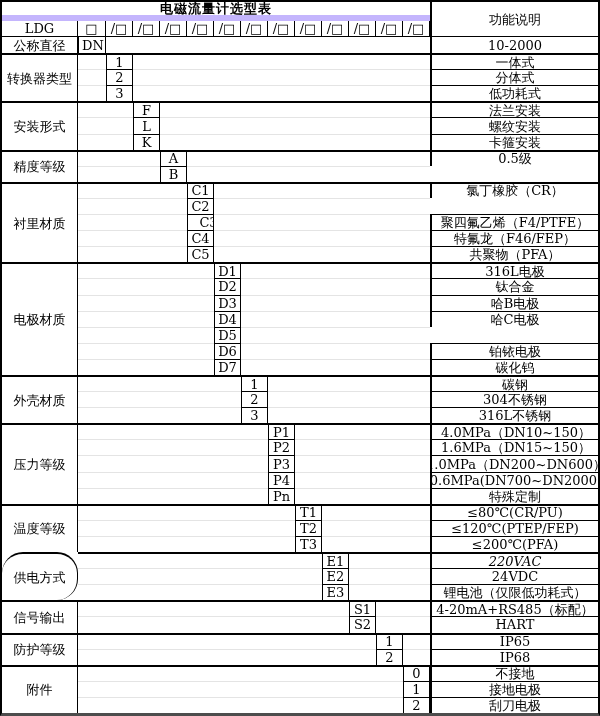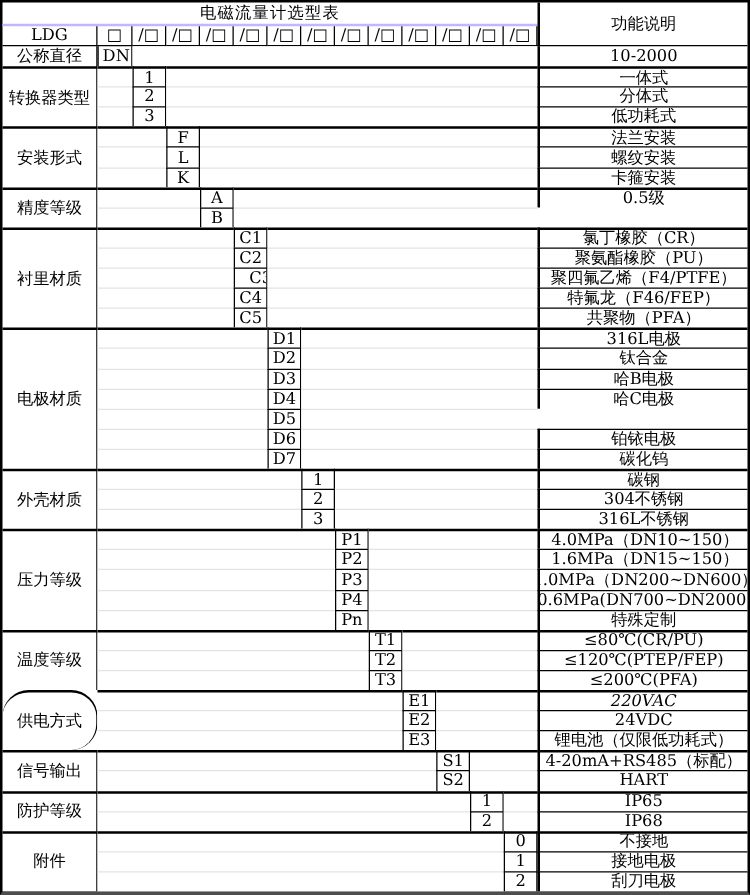--- a/index.html
+++ b/index.html
@@ -9,21 +9,21 @@
     border:2px solid #000; border-bottom:3px solid #4d4d4d; background:#fff;
     display:grid;
     grid-template-columns: 76px 28px repeat(12, 27px) 168px;
     grid-template-rows: 19px 16px repeat(42, 1fr);
   }
   .tbl > div {
     display:flex; align-items:center; justify-content:center;
     overflow:hidden; white-space:nowrap; box-sizing:border-box;
     font-size:13px; line-height:1;
   }
-  .t-title { grid-area:1/1/2/15; border-bottom:2px solid #c4b5fd; font-weight:normal; font-size:14px; letter-spacing:1px; }
+  .t-title { grid-area:1/1/2/15; border-bottom:6px solid #c4b5fd; font-weight:bold; font-size:14px; letter-spacing:1px; }
   .t-desch { grid-area:1/15/3/16; border-left:2px solid #000; border-bottom:1px solid #000; }
   .t-ldg   { grid-area:2/1/3/2; border-right:1px solid #000; border-bottom:1px solid #000; font-size:12px;text-align:center; }
   .t-box   { grid-area:2/2/3/3; border-right:1px solid #000; border-bottom:1px solid #000; font-size:12px; }
   .t-slot  { grid-row:2; border-right:1px solid #000; border-bottom:1px solid #000; font-size:12px; }
   .t-cat   { border-right:1px solid #000; }
   .t-code  { border-left:1px solid #000; border-right:1px solid #000; font-size:12px; }
   .t-gap   { background:#fff; }
   .t-desc  { border-left:2px solid #000; font-size:12.5px; }
   .sep     { border-top:2px solid #000; }
   .cmid    { border-top:1px solid #000; }
@@ -90,21 +90,20 @@
     <div class="t-code cmid" style="grid-area: 11 / 5;">B</div>
     <div class="t-gap gmid" style="grid-area: 11 / 6 / auto / 15;"></div>
     <div class="t-cat sep" style="grid-area: 12 / 1 / 17;">衬里材质</div>
     <div class="t-gap sep" style="grid-area: 12 / 2 / auto / 6;"></div>
     <div class="t-code sep" style="grid-area: 12 / 6;">C1</div>
     <div class="t-gap sep" style="grid-area: 12 / 7 / auto / 15;"></div>
     <div class="t-desc sep" style="grid-area: 12 / 15;">氯丁橡胶（CR）</div>
     <div class="t-gap gmid" style="grid-area: 13 / 2 / auto / 6;"></div>
     <div class="t-code cmid" style="grid-area: 13 / 6;">C2</div>
     <div class="t-gap gmid" style="grid-area: 13 / 7 / auto / 15;"></div>
-    <div class="t-desc dmid" style="grid-area: 13 / 15;">聚氨酯橡胶（PU）</div>
     <div class="t-gap gmid" style="grid-area: 14 / 2 / auto / 6;"></div>
     <div class="t-code cmid" style="grid-area: 14 / 6; padding-left: 16px;">C3</div>
     <div class="t-gap gmid" style="grid-area: 14 / 7 / auto / 15;"></div>
     <div class="t-desc dmid" style="grid-area: 14 / 15;">聚四氟乙烯（F4/PTFE）</div>
     <div class="t-gap gmid" style="grid-area: 15 / 2 / auto / 6;"></div>
     <div class="t-code cmid" style="grid-area: 15 / 6;">C4</div>
     <div class="t-gap gmid" style="grid-area: 15 / 7 / auto / 15;"></div>
     <div class="t-desc dmid" style="grid-area: 15 / 15;">特氟龙（F46/FEP）</div>
     <div class="t-gap gmid" style="grid-area: 16 / 2 / auto / 6;"></div>
     <div class="t-code cmid" style="grid-area: 16 / 6;">C5</div>

